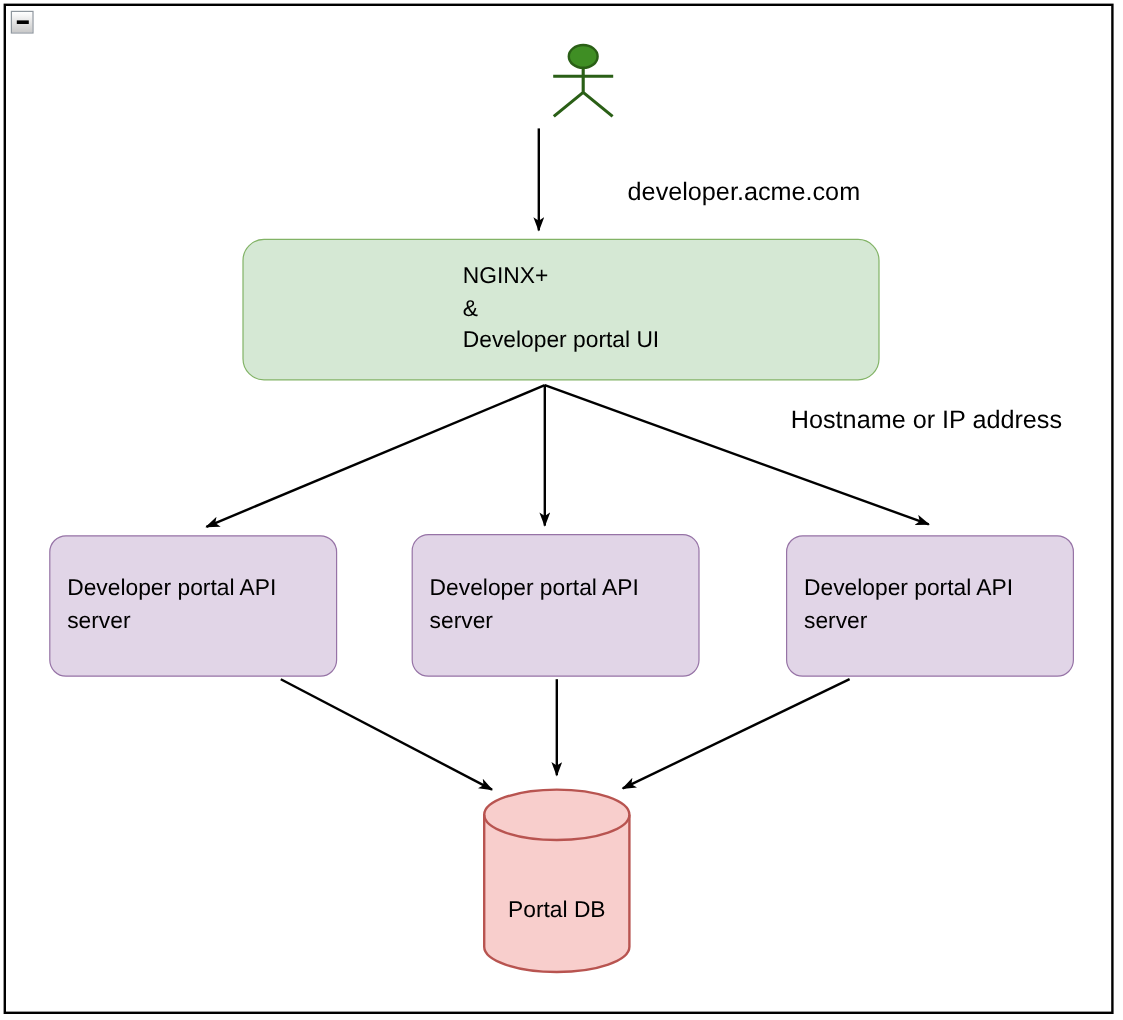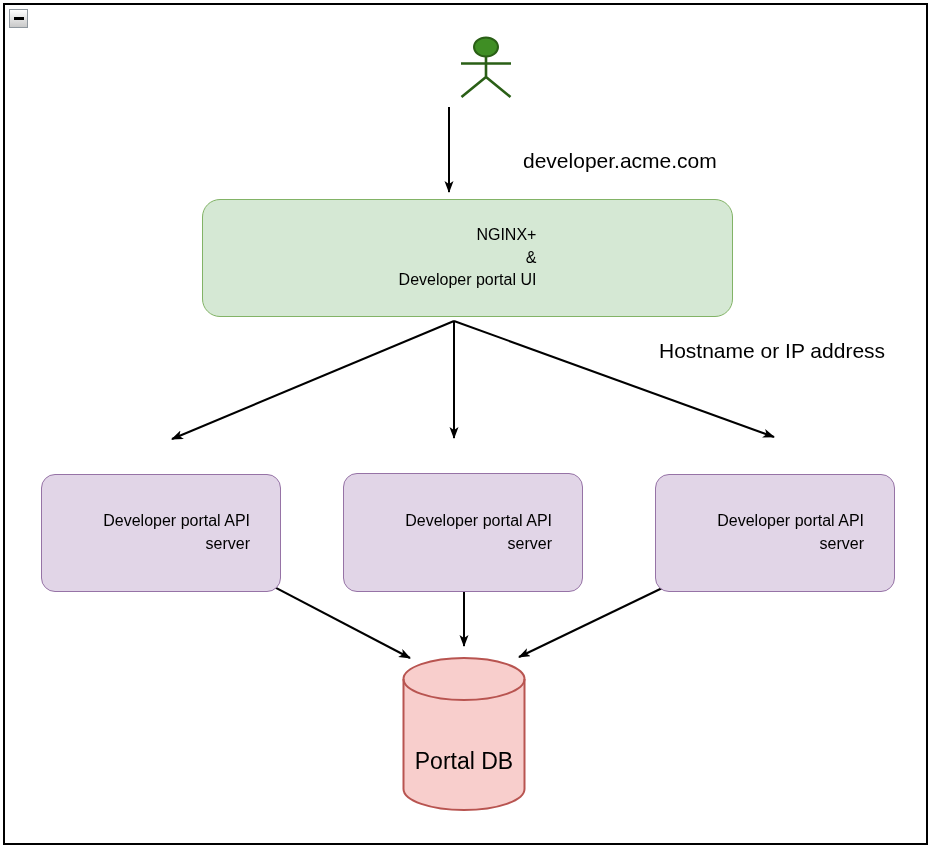--- a/index.html
+++ b/index.html
@@ -33,52 +33,51 @@
     background: #000;
   }
   .svg-layer {
     position: absolute; left: 0; top: 0;
     width: 936px; height: 850px;
   }
   .node {
     position: absolute;
     box-sizing: border-box;
     display: flex; align-items: center; justify-content: center;
-    text-align: right;
-    font-size: 16px;
+    text-align: left;
+    font-size: 19px;
     line-height: 1.42;
   }
   .node-gateway {
     left: 202px; top: 199px; width: 531px; height: 118px;
     border: 1.5px solid;
     border-radius: 18px;
   }
   .node-api {
     border: 1.5px solid;
     border-radius: 14px;
-    padding: 0 30px;
-    margin-top: 28px;
+    padding: 0 14px;
   }
   .node-api.pos-left   { left: 41px;  top: 446px; width: 240px; height: 118px; }
   .node-api.pos-middle { left: 343px; top: 445px; width: 240px; height: 119px; }
   .node-api.pos-right  { left: 655px; top: 446px; width: 240px; height: 118px; }
   .pre-line { white-space: pre-line; }
   .edge-label {
     position: absolute;
     font-size: 21px;
     white-space: nowrap;
     margin-left: 34px;
   }
   .edge-label.domain  { left: 489px; top: 149px; }
   .edge-label.routing { left: 625px; top: 339px; text-align: center; }
   .db-label {
     position: absolute;
     left: 404px; top: 748px; width: 120px;
     text-align: center;
-    font-size: 23px;
+    font-size: 19px;
   }
 </style>
 </head>
 <body>
 
 <div class="frame"></div>
 
 <div class="collapse-btn">
   <span class="minus-bar"></span>
 </div>

